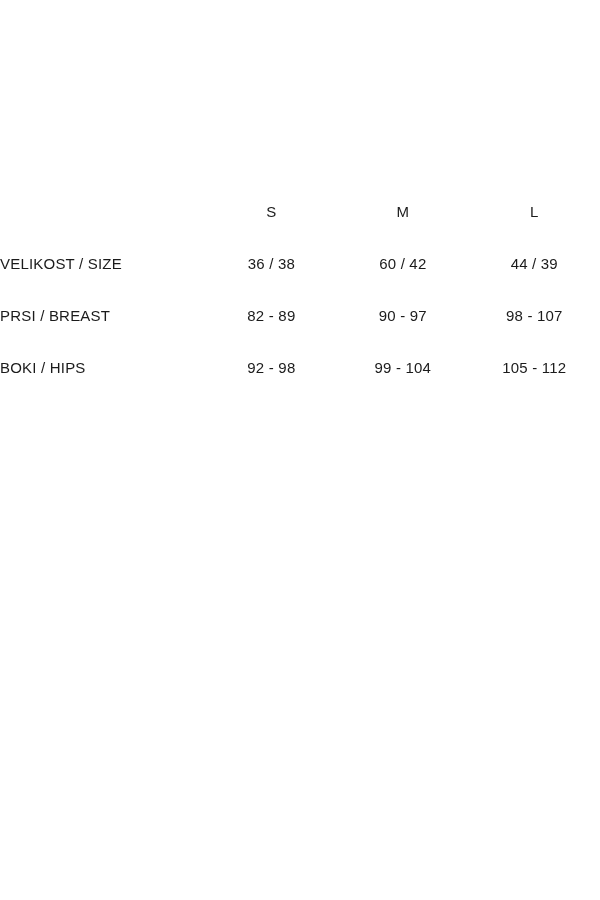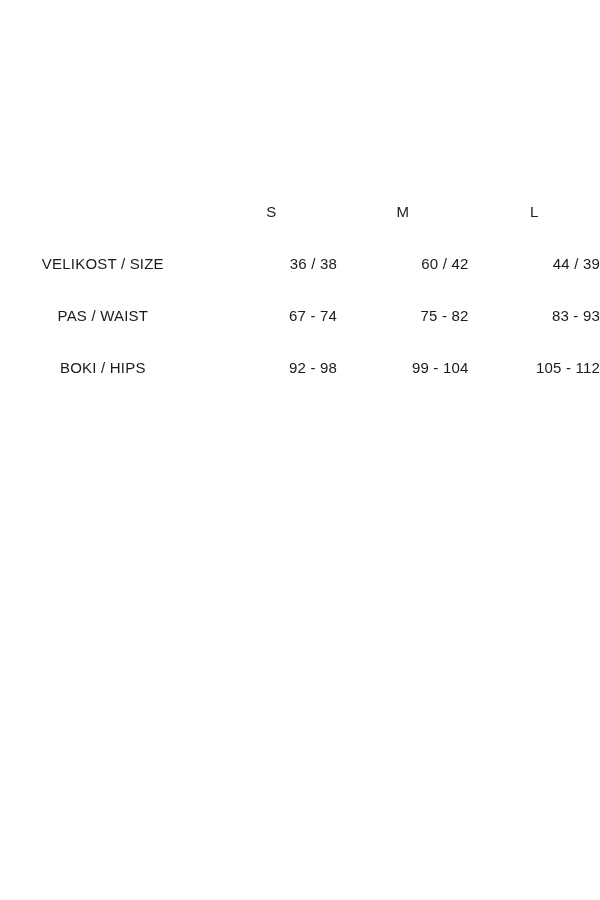--- a/index.html
+++ b/index.html
@@ -50,27 +50,27 @@
     
   }
 
   .head-row th.size-head {
     text-align: center;
     font-size: 15px;
     color: #1b1b1b;
   }
 
   .row-label {
-    text-align: center;
+    text-align: left;
     padding-left: 20px;
     white-space: nowrap;
   }
 
   .row-value {
-    text-align: right;
+    text-align: center;
     white-space: nowrap;
   }
 </style>
 </head>
 <body>
 
 <div class="page">
 
   <table class="size-table">
     <colgroup>
@@ -88,24 +88,24 @@
       </tr>
     </thead>
     <tbody>
       <tr>
         <td class="row-label">VELIKOST / SIZE</td>
         <td class="row-value">36 / 38</td>
         <td class="row-value">60 / 42</td>
         <td class="row-value">44 / 39</td>
       </tr>
       <tr>
-        <td class="row-label">PAS / WAIST</td>
-        <td class="row-value">67 - 74</td>
-        <td class="row-value">75 - 82</td>
-        <td class="row-value">83 - 93</td>
+        <td class="row-label">PRSI / BREAST</td>
+        <td class="row-value">82 - 89</td>
+        <td class="row-value">90 - 97</td>
+        <td class="row-value">98 - 107</td>
       </tr>
       <tr>
         <td class="row-label">BOKI / HIPS</td>
         <td class="row-value">92 - 98</td>
         <td class="row-value">99 - 104</td>
         <td class="row-value">105 - 112</td>
       </tr>
     </tbody>
   </table>
 

